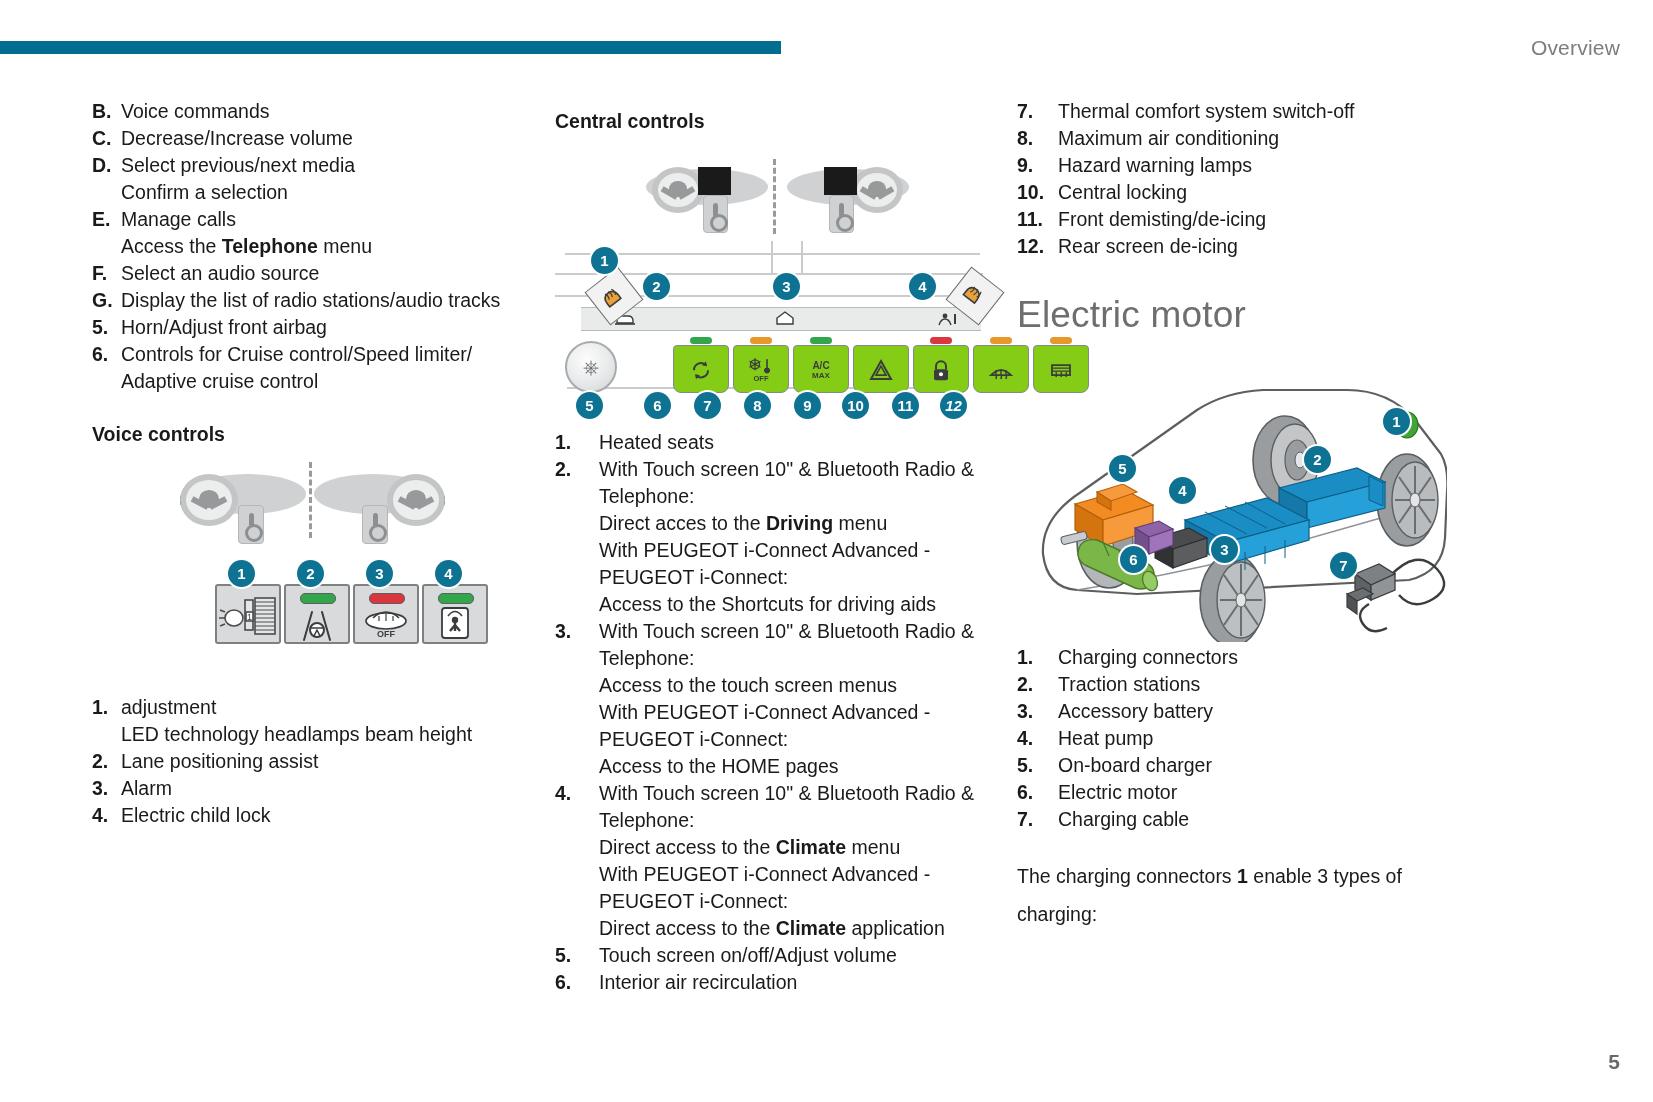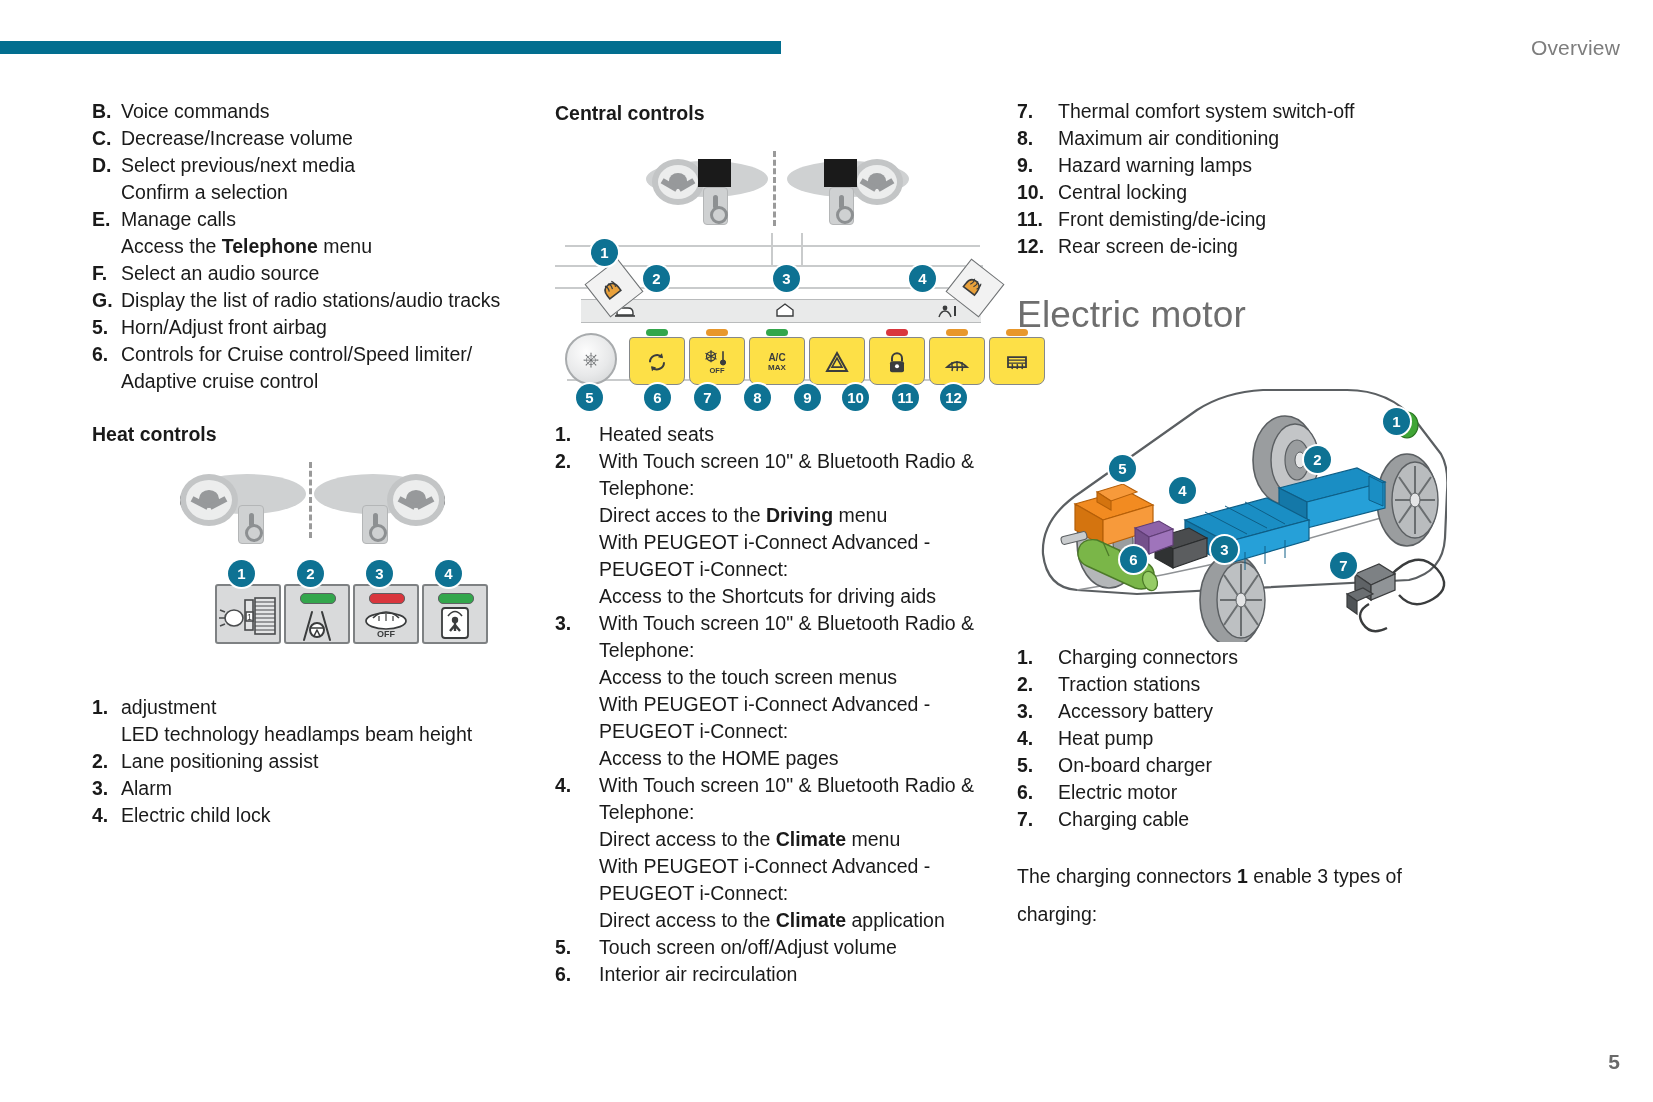--- a/index.html
+++ b/index.html
@@ -57,21 +57,21 @@
   #col-left ul.ilist li .tx{padding-left:0;}
 
   
   #col-mid ul.ilist li .mk{width:44px;}
 
   
   #col-right ul.ilist li .mk{width:41px;}
 
   .sec-h{
     font-size:19.5px;font-weight:bold;
-    margin:4px 0 6px 0;
+    margin:12px 0 6px 0;
   }
   .gap-top{margin-top:28px;}
 
   h2.big{
     font-size:37px;font-weight:normal;color:#6e6e6e;
     margin:34px 0 0 0;letter-spacing:.2px;
   }
 
   p.para{
     font-size:19.5px;line-height:38px;margin:24px 0 0 0;
@@ -132,23 +132,24 @@
   .led.green{background:#33a64c;}
   .led.red{background:#d9363d;}
 
   
   .console-band{
     position:absolute;background:#e9eaea;border-top:1.5px solid #b9bbbc;
     border-bottom:1.5px solid #b9bbbc;
   }
   .trapbtn{
     position:absolute;
-    background:#fde047;border:1.5px solid #85888a;
+    background:#84cc16;border:1.5px solid #85888a;
     border-radius:4px 4px 8px 8px;
     box-sizing:border-box;
+    margin-left:44px;
   }
   .trapbtn .tled{
     position:absolute;left:50%;margin-left:-11px;top:-9px;
     width:22px;height:7px;border-radius:4px;
   }
   .trapbtn .glyph{
     position:absolute;left:0;right:0;top:50%;transform:translateY(-45%);
     text-align:center;font-size:11px;color:#3a3c3d;line-height:1.05;
     font-family:"Liberation Sans",sans-serif;
   }
@@ -216,21 +217,21 @@
       </li>
       <li>
         <span class="mk">6.</span>
         <span class="tx">
           <span class="sub">Controls for Cruise control/Speed limiter/</span>
           <span class="sub">Adaptive cruise control</span>
         </span>
       </li>
     </ul>
 
-  <div class="sec-h gap-top">Heat controls</div>
+  <div class="sec-h gap-top">Voice controls</div>
 
   <div style="position:relative;height:232px;margin-top:10px;">
 
     <div class="dash" style="left:217px;top:6px;height:76px;"></div>
 
     <div class="wheel-unit" style="left:88px;top:18px;width:125px;height:62px;">
       <div class="dashpod" style="left:8px;top:0px;width:118px;height:40px;"></div>
       <div class="blackcrn" style="left:0px;top:14px;width:22px;height:25px;border-radius:60% 0 0 60%;"></div>
       <div class="swheel" style="left:0px;top:0px;width:58px;height:52px;">
         <div class="rim"></div>
@@ -495,21 +496,21 @@
     <div class="badge" style="left:218px;top:118px;">3</div>
     <div class="badge" style="left:354px;top:118px;">4</div>
 
     <div class="badge" style="left:21px;top:237px;">5</div>
     <div class="badge" style="left:89px;top:237px;">6</div>
     <div class="badge" style="left:139px;top:237px;">7</div>
     <div class="badge" style="left:189px;top:237px;">8</div>
     <div class="badge" style="left:239px;top:237px;">9</div>
     <div class="badge" style="left:287px;top:237px;">10</div>
     <div class="badge" style="left:337px;top:237px;">11</div>
-    <div class="badge" style="left:385px;top:237px;">12</div>
+    <div class="badge" style="left:385px;top:237px;font-style:italic;">12</div>
   </div>
 
   <ul class="ilist" id="list-central" style="margin-top:4px;">
       <li>
         <span class="mk">1.</span>
         <span class="tx">
           <span class="sub">Heated seats</span>
         </span>
       </li>
       <li>

